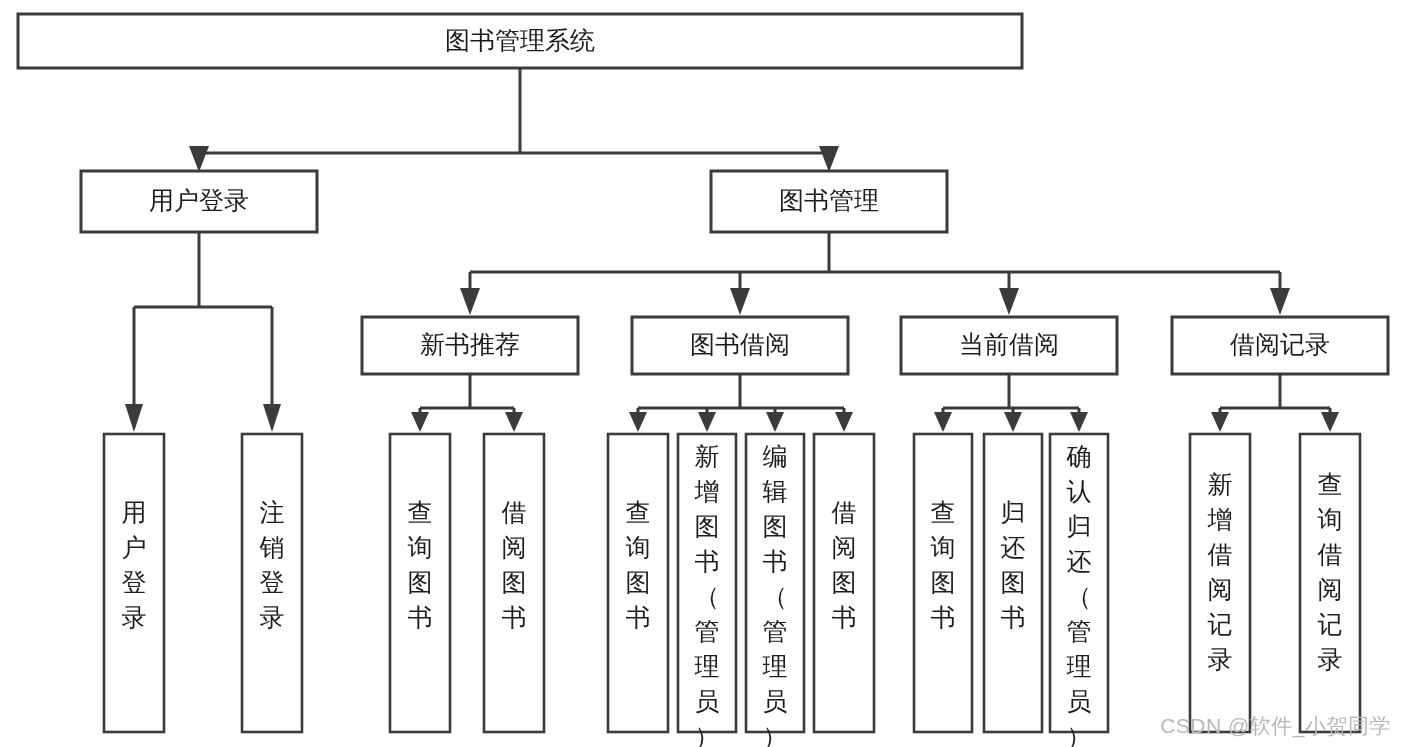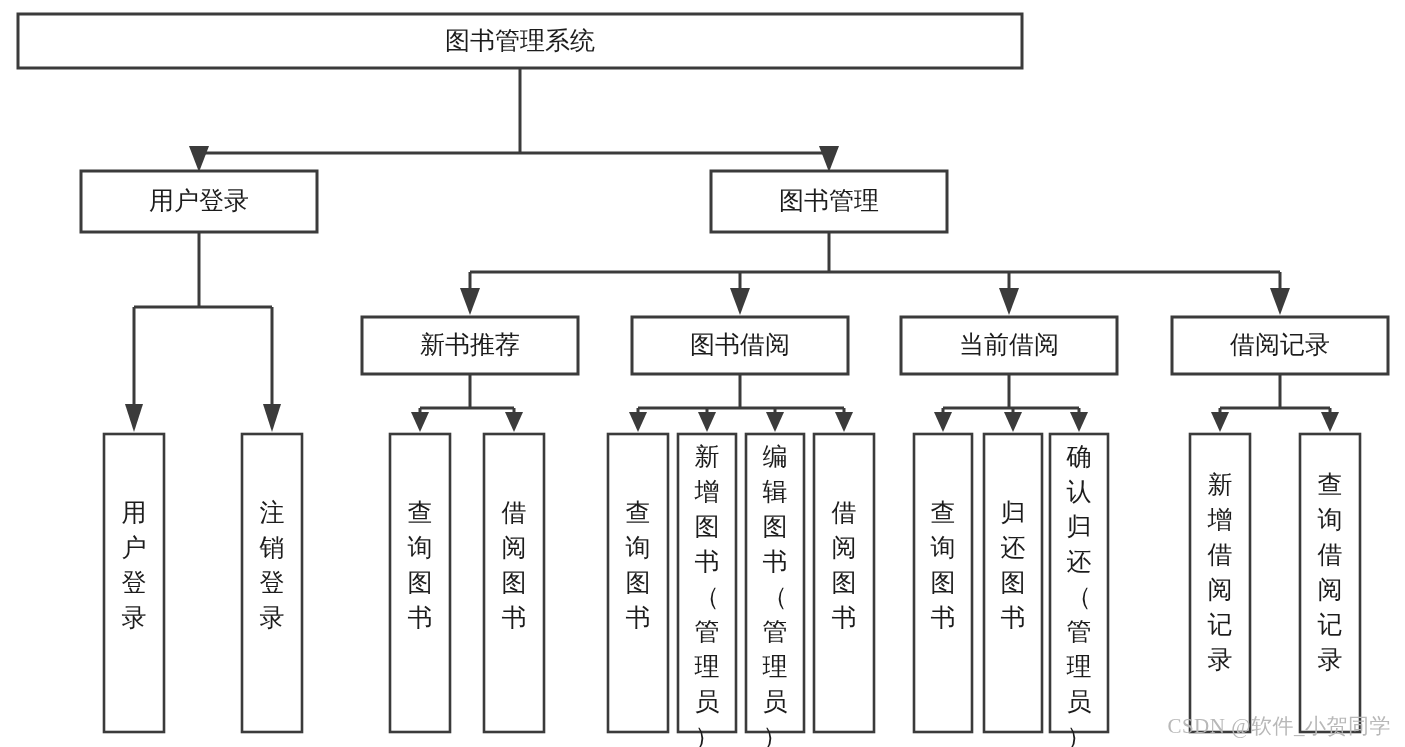--- a/index.html
+++ b/index.html
@@ -57,21 +57,21 @@
   .node-label-v {
     font-family: "Liberation Sans", "DejaVu Sans", sans-serif;
     font-size: 25px;
     fill: #1c1c1c;
     text-anchor: middle;
   }
   .watermark {
     position: absolute;
     right: 14px;
     bottom: 7px;
-    font-family: Liberation Serif, serif;
+    font-family: Liberation Sans, sans-serif;
     font-size: 21px;
     color: #b8b8b8;
     letter-spacing: 0.5px;
     white-space: nowrap;
     pointer-events: none;
   }
 </style>
 </head>
 <body>
 

